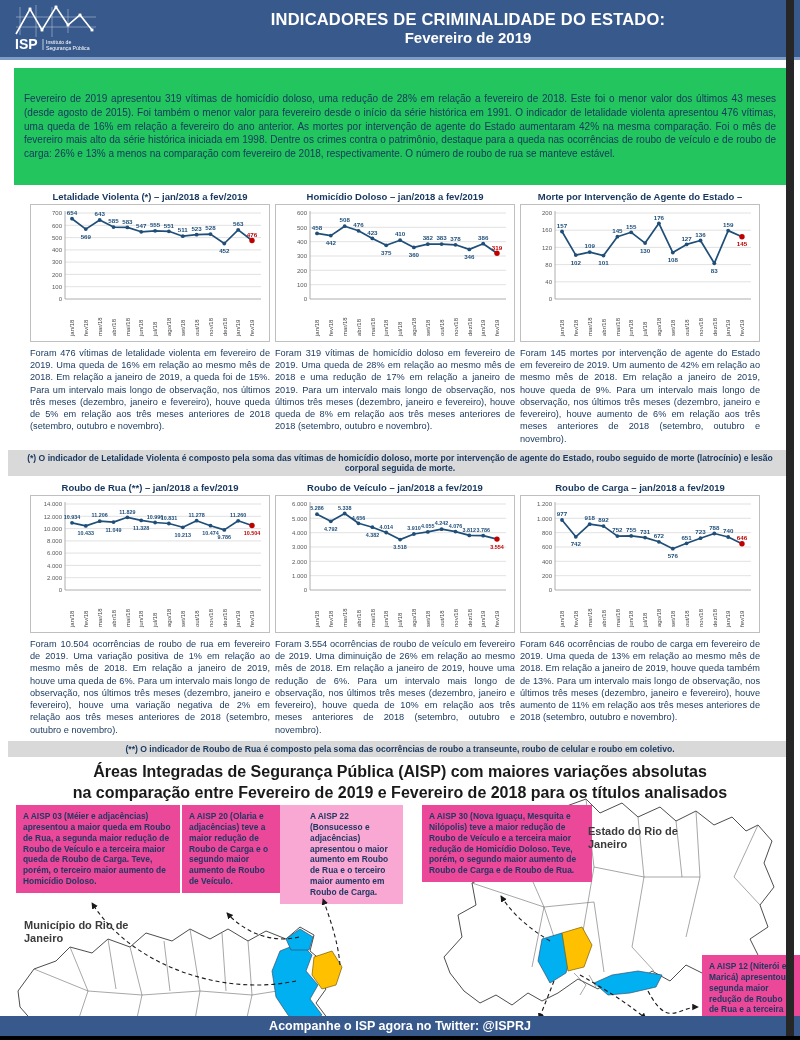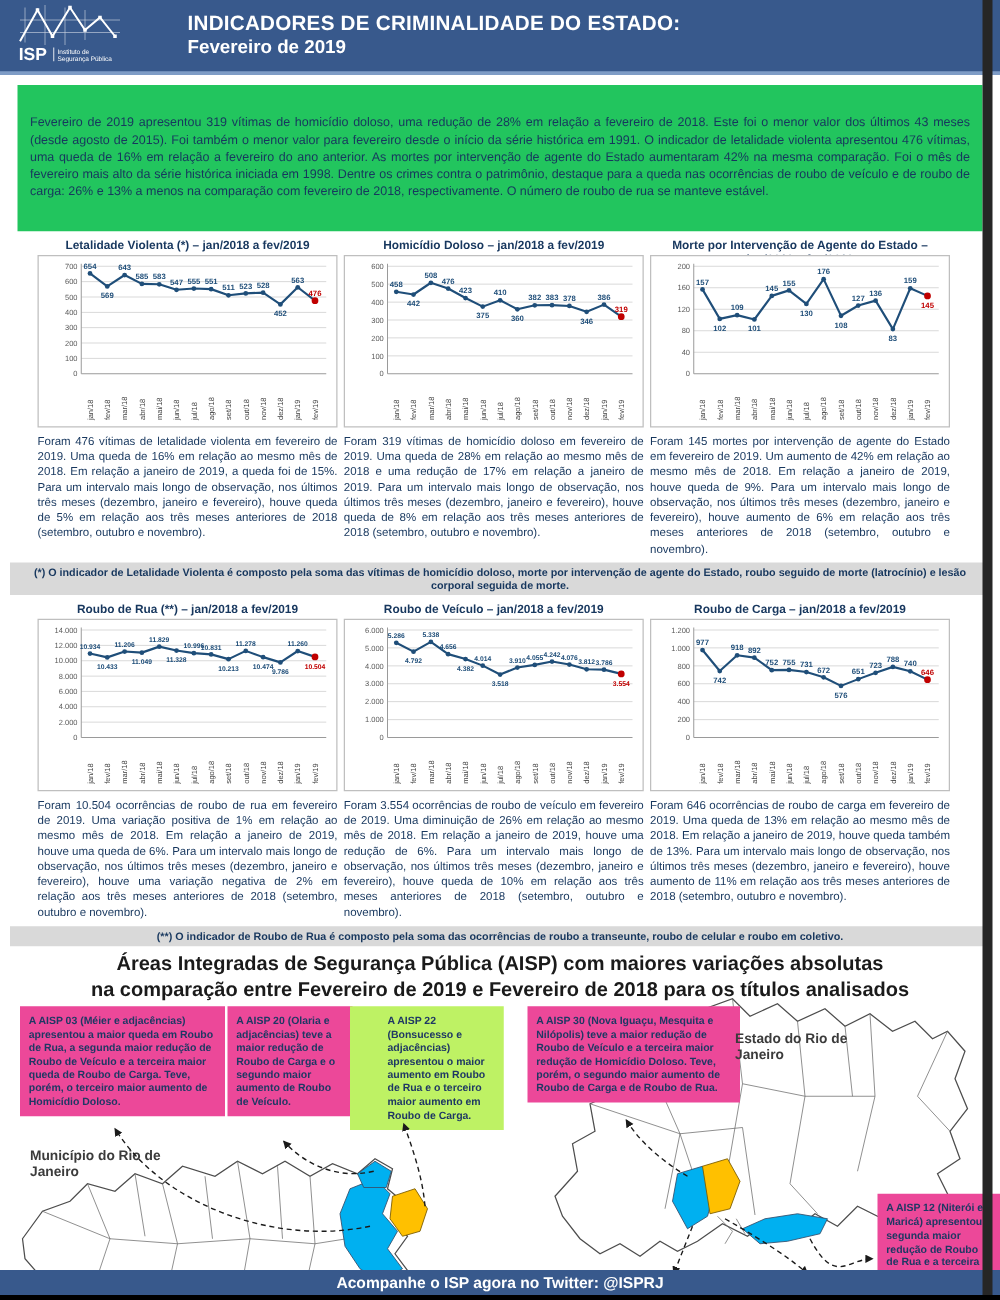--- a/index.html
+++ b/index.html
@@ -1,42 +1,42 @@
 <!DOCTYPE html>
 <html><head>
 <meta charset="utf-8">
 <style>
   html,body{margin:0;padding:0;background:#fff;}
   .page{width:800px;height:1040px;position:relative;overflow:hidden;background:#fff;
         font-family:"Liberation Sans",sans-serif;color:#17375E;}
   
   .header{height:57px;background:#38598C;border-bottom:3px solid #7E9CC6;display:flex;align-items:center;}
   .logo-wrap{width:140px;padding-left:10px;flex:0 0 auto;}
-  .htitle{flex:1;color:#fff;font-weight:bold;line-height:1.25;padding-right:14px;}
+  .htitle{flex:1;text-align:center;color:#fff;font-weight:bold;line-height:1.25;padding-right:14px;}
   .htitle .l1{font-size:16.5px;letter-spacing:.2px;}
   .htitle .l2{font-size:15px;}
   
   .intro{margin:8px 14px 0 14px;background:#22c55e;color:#17375E;font-size:10px;line-height:1.38;
          text-align:justify;padding:24px 10px;font-weight:500;}
   
   .cols{display:grid;grid-template-columns:240px 240px 240px;column-gap:5px;padding-left:30px;}
   .titles-row{margin-top:6px;}
   .chart-title{font-size:9.5px;font-weight:bold;color:#17375E;text-align:center;height:13px;}
   .chart-box{height:136px;border:1px solid #bfbfbf;background:#fff;display:flex;justify-content:center;overflow:hidden;}
   .texts-row{margin-top:5px;}
   .analysis{margin:0;font-size:9.2px;line-height:1.33;text-align:justify;color:#17375E;font-weight:500;}
   .note{margin:5px 8px 0 8px;background:#D9D9D9;color:#17375E;font-weight:bold;font-size:8.6px;
         text-align:center;padding:3px 8px;}
   
   .maps{position:relative;height:332px;margin-top:2px;}
   .maps-title{position:absolute;top:2px;left:0;right:0;text-align:center;color:#1a1a1a;
               font-weight:bold;font-size:16px;line-height:1.35;}
   .callout{position:absolute;padding:6px 7px;font-size:8.4px;line-height:1.3;font-weight:600;color:#1F3864;}
   .co-blue{background:#ec4899;}
-  .co-orange{background:#bef264;padding-left:30px;}
+  .co-orange{background:#f9a8d4;padding-left:30px;}
   .map-label{position:absolute;font-size:11px;font-weight:bold;color:#3b3b3b;line-height:1.2;}
   .mapsvg{position:absolute;}
   .arrows{position:absolute;inset:0;pointer-events:none;}
   
   .footer{position:absolute;left:0;right:0;bottom:4px;height:20px;background:#38598C;
           display:flex;align-items:center;justify-content:center;}
   .footer span{color:#fff;font-weight:bold;font-size:12.5px;}
   .footer-black{position:absolute;left:0;right:0;bottom:0;height:4px;background:#000;}
   .edge-right{position:absolute;top:0;bottom:4px;right:6px;width:8px;background:#262626;z-index:50;}
 </style>

